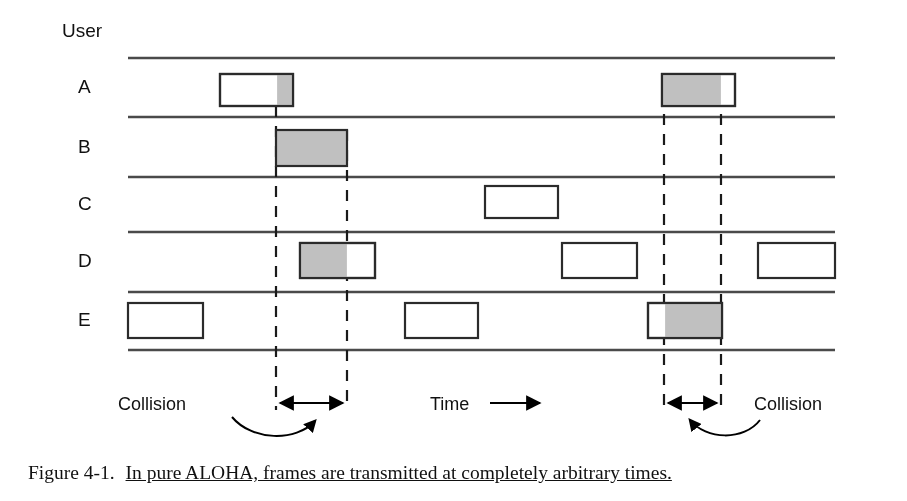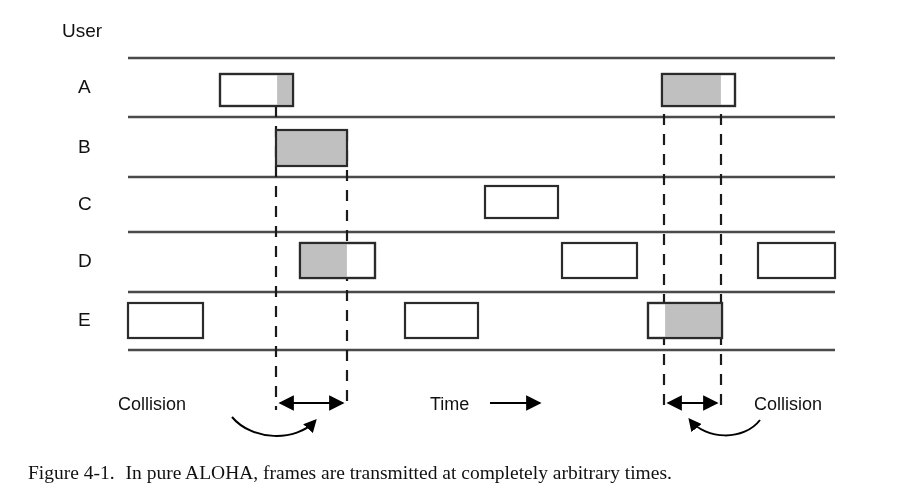--- a/index.html
+++ b/index.html
@@ -182,16 +182,16 @@
     </g>
 
     <path class="curve-line" d="M 760 420 C 744 441, 706 440, 690 420" marker-end="url(#curve-head)"></path>
 
     <text class="annot-label" x="754" y="410">Collision</text>
 
   </svg>
 
   <div id="caption">
     <span class="cap-bold">Figure 4-1.</span>
-    <span style="margin-left:6px;">In pure ALOHA, frames are transmitted at completely arbitrary times.</span>
+    <span style="margin-left:6px;text-decoration:underline;">In pure ALOHA, frames are transmitted at completely arbitrary times.</span>
   </div>
 
 </div>
 
 </body></html>

